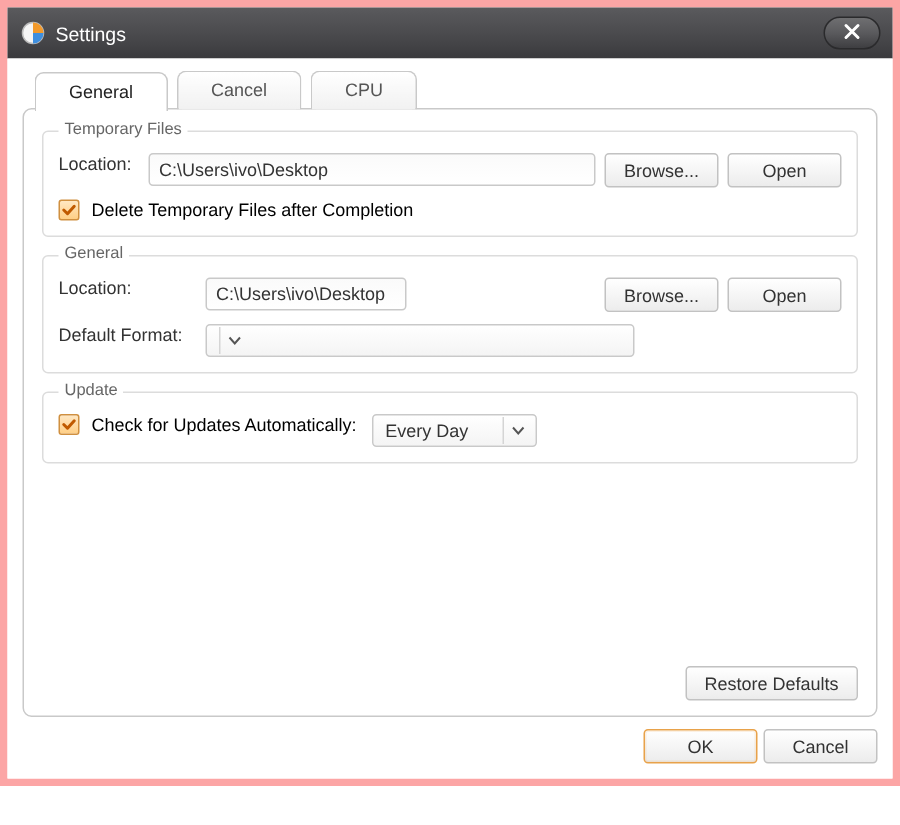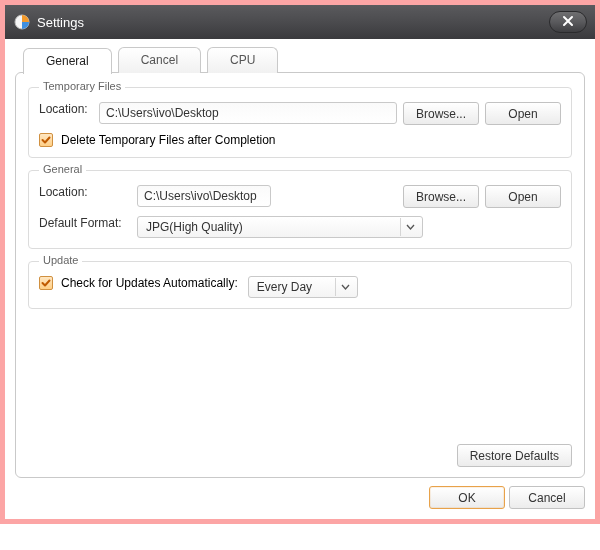--- a/index.html
+++ b/index.html
@@ -252,21 +252,20 @@
         <div class="row">
           <span class="label label-wide">Location:</span>
           <div class="textbox" style="max-width:220px">C:\Users\ivo\Desktop</div>
           <div class="spacer"></div>
           <div class="btn">Browse...</div>
           <div class="btn">Open</div>
         </div>
         <div class="row">
           <span class="label label-wide">Default Format:</span>
           <div class="combo" style="width:286px">
-            <span class="combo-text">JPG(High Quality)</span>
             <span class="combo-btn">
               <svg width="9" height="6" viewBox="0 0 9 6">
                   <path d="M1 1 L4.5 5 L8 1" stroke="#555" stroke-width="1.3" fill="none"></path>
                 </svg>
             </span>
           </div>
         </div>
       </div>
 
       <div class="group">

